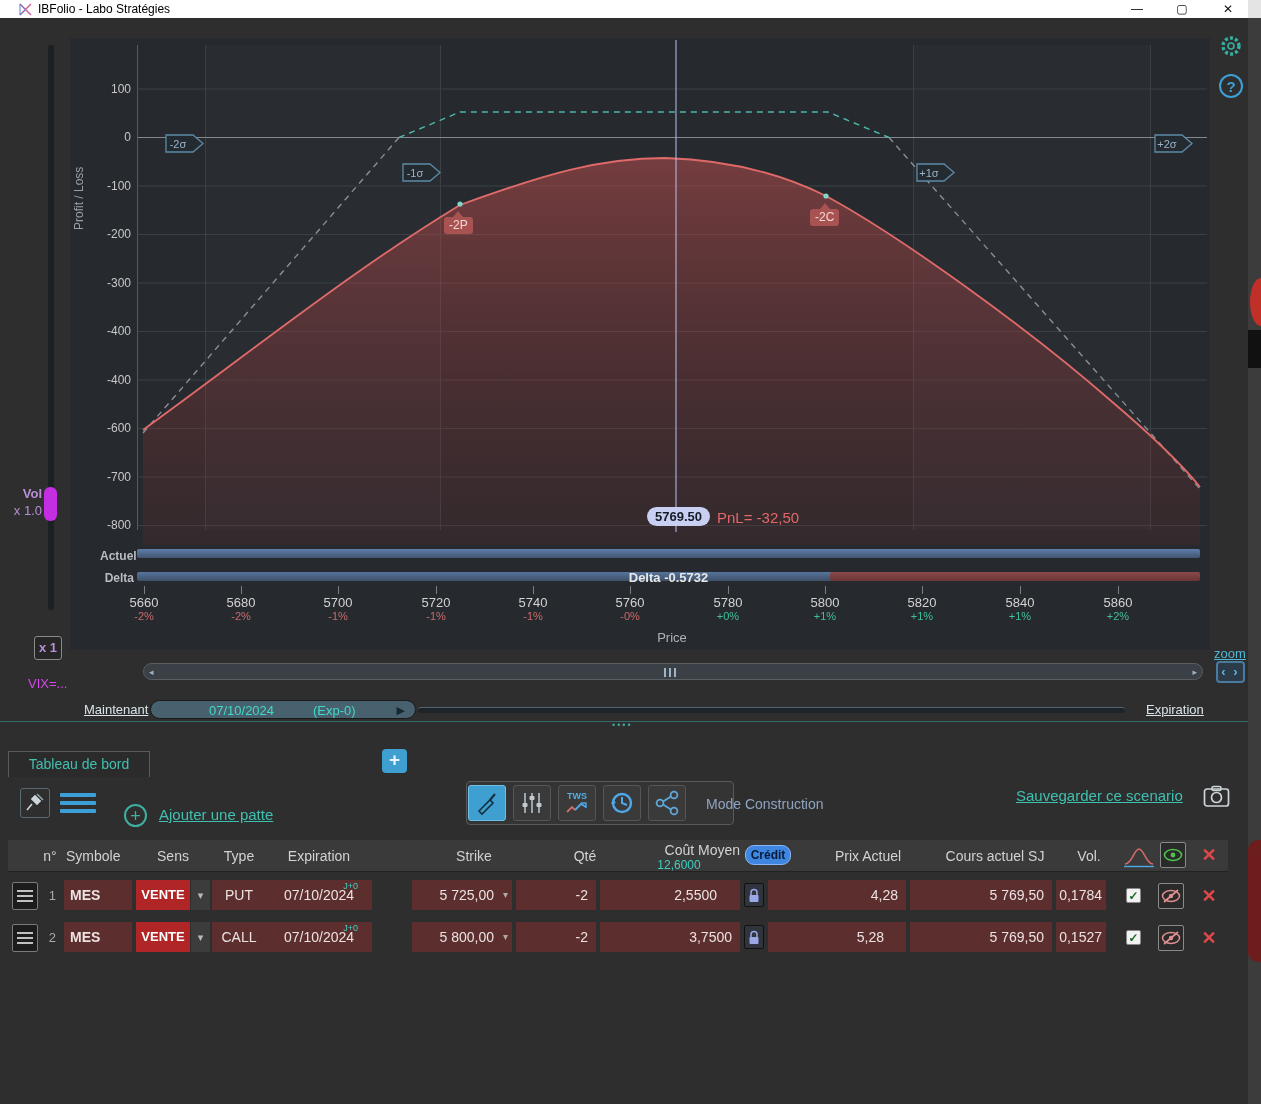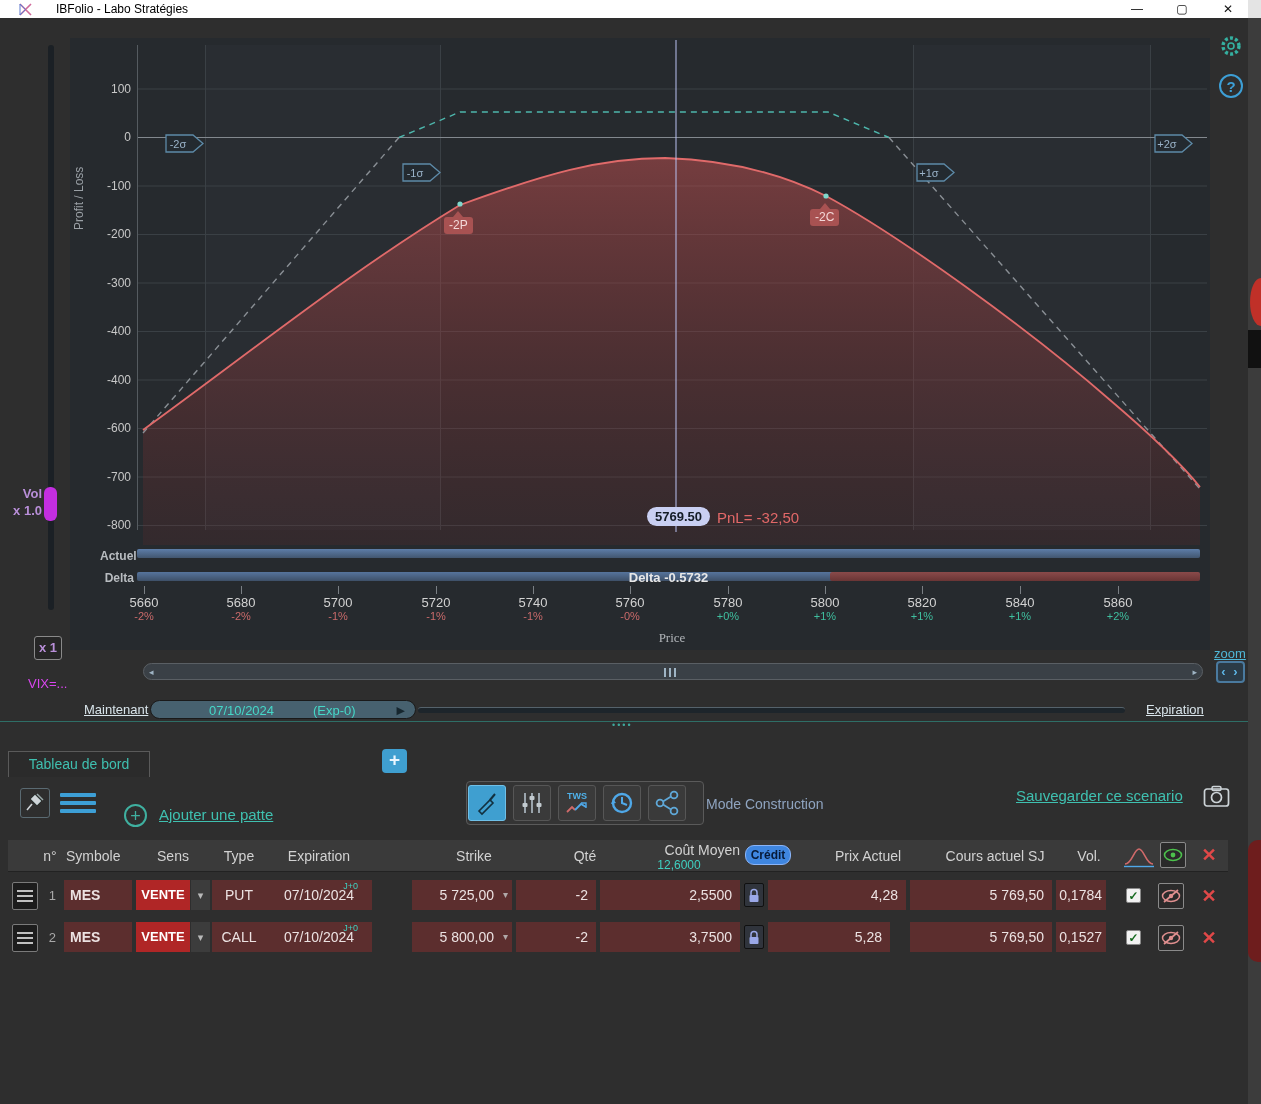--- a/index.html
+++ b/index.html
@@ -46,21 +46,21 @@
   
   .tab-inactive{position:absolute;left:8px;top:751px;width:142px;height:26px;background:#2b2b2b;border:1px solid #5a5a5a;border-bottom:none;color:#3fc0b0;font-size:14px;text-align:center;line-height:25px;}
   .tab-active{position:absolute;left:151px;top:746px;width:224px;height:31px;background:#4f4f4f;border:1px solid #8d8d8d;color:#f2f2f2;font-weight:bold;font-size:15px;text-align:center;line-height:29px;}
   .tab-add{position:absolute;left:382px;top:749px;width:25px;height:24px;background:#3f9fd0;border-radius:4px;color:#eaf6ff;font-size:19px;font-weight:bold;text-align:center;line-height:22px;}
   
   .pinbtn{position:absolute;left:20px;top:788px;width:30px;height:30px;border:1px solid #5a6a72;border-radius:3px;}
   .burger{position:absolute;left:60px;top:793px;width:36px;}
   .burger div{height:4px;background:#3d9fd6;border-radius:1px;margin-bottom:4px;}
   .addcircle{position:absolute;left:124px;top:804px;width:23px;height:23px;border:2px solid #3fb0a0;border-radius:50%;color:#3fb0a0;font-size:18px;text-align:center;line-height:21px;}
   .teallink{color:#3fc0b0;text-decoration:underline;}
-  .icongroup{position:absolute;left:466px;top:781px;width:238px;height:44px;border:1px solid #5a5a5a;border-radius:4px;background:#343434;display:flex;align-items:center;gap:7px;padding-left:1px;}
+  .icongroup{position:absolute;left:466px;top:781px;width:268px;height:44px;border:1px solid #5a5a5a;border-radius:4px;background:#343434;display:flex;align-items:center;gap:7px;padding-left:1px;}
   .toolbtn{width:38px;height:36px;background:#3a3a3a;border:1px solid #565656;border-radius:3px;display:flex;align-items:center;justify-content:center;flex-direction:column;}
   .toolbtn.active{background:#3f9fd0;border-color:#6fc0e8;}
   .twslabel{font-size:9px;font-weight:bold;color:#4fb0e8;line-height:10px;}
   
   .thead{position:absolute;left:8px;top:840px;width:1220px;height:32px;background:#3a3a3a;border-bottom:1px solid #222;}
   .th{position:absolute;font-size:14px;color:#d2d2d2;text-align:center;}
   .credit-pill{position:absolute;left:745px;top:845px;width:46px;height:20px;background:#3f86e0;border:1px solid #8ab4f8;border-radius:9px;color:#071a38;font-weight:bold;font-size:12px;text-align:center;line-height:19px;}
   .cell{position:absolute;height:30px;background:#5c2e2e;color:#ece2e2;font-size:14px;line-height:30px;}
   .cell.num{text-align:right;}
   .rowhandle{position:absolute;left:12px;width:26px;height:28px;background:#1c1c1c;border:1px solid #7a7a7a;border-radius:2px;display:flex;flex-direction:column;justify-content:center;gap:3px;align-items:center;}
@@ -80,21 +80,21 @@
 </head>
 <body>
 
 <div class="screen">
 
   <div class="titlebar">
     <svg class="abs" style="left:18px;top:2px" width="15" height="15" viewBox="0 0 15 15">
       <path d="M2,2 L13,13 M13,2 L2,13" stroke="#d06a9a" stroke-width="1.6" fill="none"></path>
       <path d="M2,2 L7.5,7.5 L2,13 Z" fill="none" stroke="#5a7ad0" stroke-width="1"></path>
     </svg>
-    <span class="title" style="margin-left:56px">IBFolio - Labo Stratégies</span>
+    <span class="title" style="margin-left:38px">IBFolio - Labo Stratégies</span>
   </div>
   <div class="winbtn" style="left:1122px">—</div>
   <div class="winbtn" style="left:1167px">▢</div>
   <div class="winbtn" style="left:1213px">✕</div>
 
   <div class="sliver">
     <div class="abs" style="left:0;top:0;width:13px;height:18px;background:#e4e4e4;"></div>
     <div class="abs" style="left:2px;top:278px;width:22px;height:48px;border-radius:50%;background:#c03028;"></div>
     <div class="abs" style="left:0;top:330px;width:13px;height:38px;background:#111;"></div>
     <div class="abs" style="left:0;top:840px;width:13px;height:122px;background:#6e1d1d;border-radius:10px 0 0 10px;"></div>
@@ -218,25 +218,25 @@
   <div class="xpct pct-neg" style="left:308px;top:610px">-1%</div>
   <div class="xpct pct-neg" style="left:406px;top:610px">-1%</div>
   <div class="xpct pct-neg" style="left:503px;top:610px">-1%</div>
   <div class="xpct pct-neg" style="left:600px;top:610px">-0%</div>
   <div class="xpct pct-pos" style="left:698px;top:610px">+0%</div>
   <div class="xpct pct-pos" style="left:795px;top:610px">+1%</div>
   <div class="xpct pct-pos" style="left:892px;top:610px">+1%</div>
   <div class="xpct pct-pos" style="left:990px;top:610px">+1%</div>
   <div class="xpct pct-pos" style="left:1088px;top:610px">+2%</div>
 
-  <div class="abs" style="left:642px;top:630px;width:60px;text-align:center;font-size:13px;color:#b0b4b8;font-family:Liberation Serif, serif;">Price</div>
+  <div class="abs" style="left:642px;top:630px;width:60px;text-align:center;font-size:13px;color:#b0b4b8;">Price</div>
 
   <div class="volslider-track"></div>
   <div class="abs purple" style="left:14px;top:486px;width:28px;text-align:right;font-size:13px;font-weight:bold;">Vol</div>
-  <div class="abs purple" style="left:4px;top:503px;width:38px;text-align:right;font-size:13px;font-weight:bold;">x 1.0</div>
+  <div class="abs purple" style="left:4px;top:503px;width:38px;text-align:right;font-size:13px;">x 1.0</div>
   <div class="volslider-handle"></div>
   <div class="x1btn">x 1</div>
   <div class="abs" style="left:28px;top:676px;font-size:13px;color:#d946ef;">VIX=...</div>
 
   <div class="hscroll">
     <span class="hs-arrow" style="left:5px">◂</span>
     <span class="hs-arrow" style="right:5px">▸</span>
     <div class="hs-grip">
         <span></span>
         <span></span>
@@ -369,21 +369,21 @@
   <div class="cell" style="left:212px;top:880px;width:54px;text-align:center;">PUT</div>
   <div class="cell" style="left:266px;top:880px;width:106px;text-align:center;">
     <span class="jplus">J+0</span>
     <span>07/10/2024</span>
   </div>
   <div class="cell num" style="left:412px;top:880px;width:100px;padding-right:18px;">
     <span>5 725,00</span>
     <span class="caret abs" style="right:4px;top:0;">▾</span>
   </div>
   <div class="cell num" style="left:516px;top:880px;width:80px;padding-right:8px;">-2</div>
-  <div class="cell num" style="left:600px;top:880px;width:140px;padding-right:8px;">2,5500</div>
+  <div class="cell num" style="left:600px;top:880px;width:140px;padding-right:23px;">2,5500</div>
   <div class="lockbtn" style="left:744px;top:883px;">
     <svg width="12" height="15" viewBox="0 0 12 15">
       <path d="M3,7 V4.5 a3,3 0 0 1 6,0 V7" fill="none" stroke="#9aa8e8" stroke-width="1.5"></path>
       <rect x="1.5" y="7" width="9" height="7" rx="1" fill="#9aa8e8"></rect>
     </svg>
   </div>
   <div class="cell num" style="left:768px;top:880px;width:138px;padding-right:8px;">4,28</div>
   <div class="cell num" style="left:910px;top:880px;width:142px;padding-right:8px;">5 769,50</div>
   <div class="cell num" style="left:1056px;top:880px;width:50px;padding-right:4px;">0,1784</div>
   <div class="chk" style="left:1126px;top:888px;">✓</div>
@@ -417,21 +417,21 @@
     <span class="caret abs" style="right:4px;top:0;">▾</span>
   </div>
   <div class="cell num" style="left:516px;top:922px;width:80px;padding-right:8px;">-2</div>
   <div class="cell num" style="left:600px;top:922px;width:140px;padding-right:8px;">3,7500</div>
   <div class="lockbtn" style="left:744px;top:925px;">
     <svg width="12" height="15" viewBox="0 0 12 15">
       <path d="M3,7 V4.5 a3,3 0 0 1 6,0 V7" fill="none" stroke="#9aa8e8" stroke-width="1.5"></path>
       <rect x="1.5" y="7" width="9" height="7" rx="1" fill="#9aa8e8"></rect>
     </svg>
   </div>
-  <div class="cell num" style="left:768px;top:922px;width:122px;padding-right:8px;">5,28</div>
+  <div class="cell num" style="left:768px;top:922px;width:138px;padding-right:22px;">5,28</div>
   <div class="cell num" style="left:910px;top:922px;width:142px;padding-right:8px;">5 769,50</div>
   <div class="cell num" style="left:1056px;top:922px;width:50px;padding-right:4px;">0,1527</div>
   <div class="chk" style="left:1126px;top:930px;">✓</div>
   <div class="eyebtn" style="left:1158px;top:925px;">
     <svg width="20" height="16" viewBox="0 0 20 16">
       <ellipse cx="10" cy="8" rx="8.5" ry="5.5" fill="none" stroke="#e08f8f" stroke-width="1.5"></ellipse>
       <circle cx="10" cy="8" r="2.2" fill="#e08f8f"></circle>
       <line x1="3" y1="14" x2="17" y2="2" stroke="#e08f8f" stroke-width="1.8"></line>
     </svg>
   </div>

